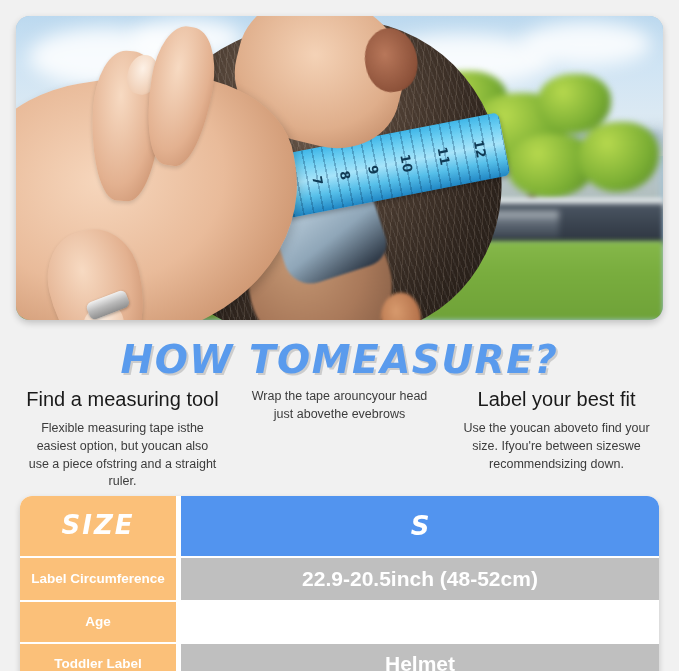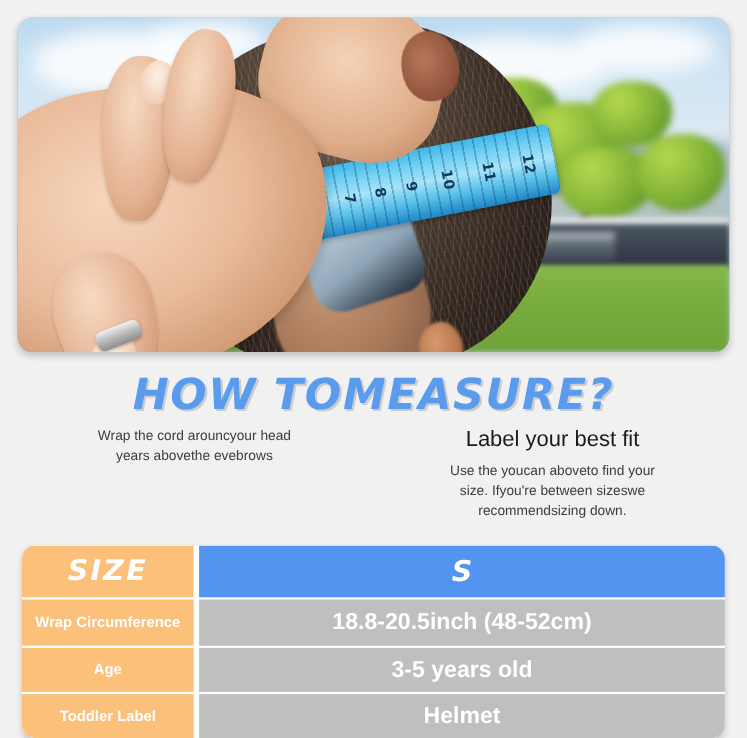--- a/index.html
+++ b/index.html
@@ -411,21 +411,21 @@
     font-size: 26px;
     font-style: italic;
     letter-spacing: 2px;
   }
   .row-head .cell-value {
     background: #5294ef;
     font-family: "DejaVu Sans", sans-serif;
     font-size: 26px;
     font-style: italic;
   }
-  .row-head { height: 47px; }
+  .row-head { height: 60px; }
   .row-circ { height: 42px; }
   .row-age  { height: 40px; }
   .row-helm { height: 40px; }
 </style>
 </head>
 <body>
 
 <div class="photo-wrap">
   <div class="photo">
     <div class="sky"></div>
@@ -495,38 +495,41 @@
       </div>
       <div class="ring"></div>
     </div>
   </div>
 </div>
 
 <div class="title">HOW TOMEASURE?</div>
 
 <div class="steps">
   <div class="step">
-    <div class="step-body">Wrap the cord arouncyour head years abovethe evebrows</div>
+    <div class="step-head">Find a measuring tool</div>
+    <div class="step-body">Flexible measuring tape isthe easiest option, but youcan also use a piece ofstring and a straight ruler.</div>
+  </div>
+  <div class="step">
+    <div class="step-body">Wrap the tape arouncyour head just abovethe evebrows</div>
   </div>
   <div class="step">
     <div class="step-head">Label your best fit</div>
     <div class="step-body">Use the youcan aboveto find your size. Ifyou're between sizeswe recommendsizing down.</div>
   </div>
 </div>
 
 <div class="size-table">
   <div class="row row-head">
     <div class="cell-label">SIZE</div>
     <div class="cell-value">S</div>
   </div>
   <div class="row row-circ">
-    <div class="cell-label">Wrap Circumference</div>
-    <div class="cell-value">18.8-20.5inch (48-52cm)</div>
+    <div class="cell-label">Label Circumference</div>
+    <div class="cell-value">22.9-20.5inch (48-52cm)</div>
   </div>
   <div class="row row-age">
     <div class="cell-label">Age</div>
-    <div class="cell-value">3-5 years old</div>
   </div>
   <div class="row row-helm">
     <div class="cell-label">Toddler Label</div>
     <div class="cell-value">Helmet</div>
   </div>
 </div>
 
 </body></html>

